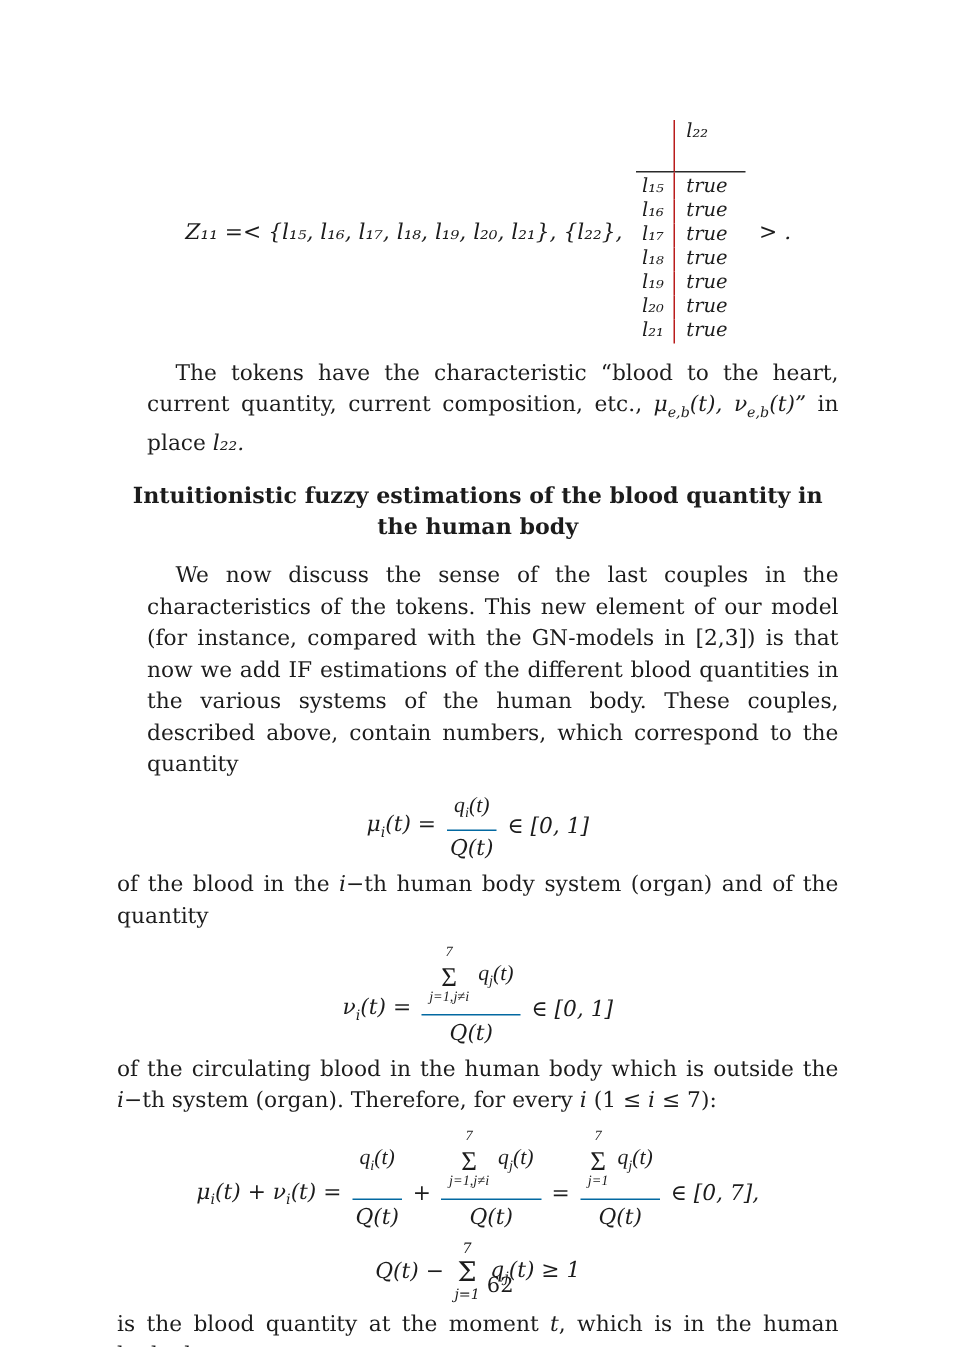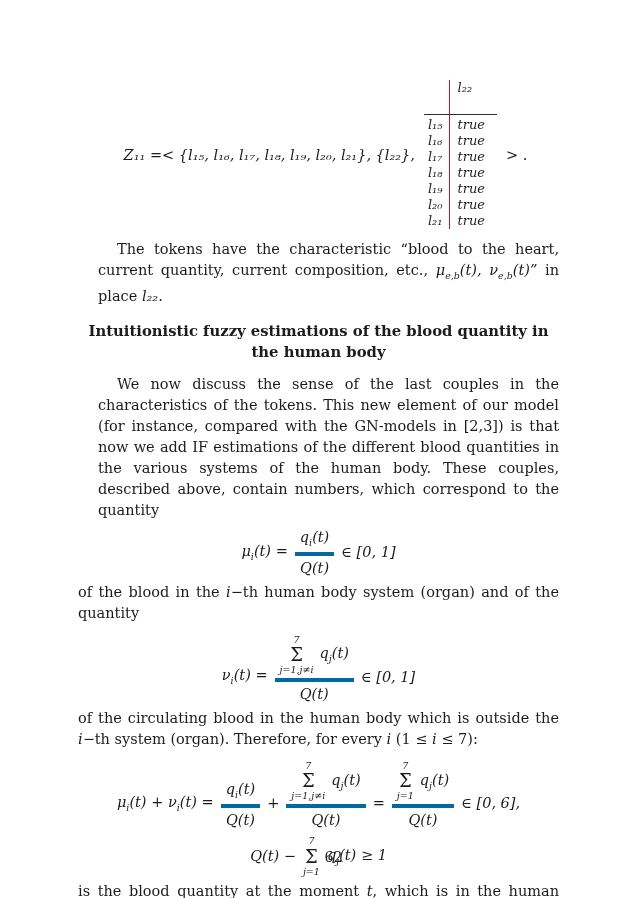--- a/index.html
+++ b/index.html
@@ -47,22 +47,22 @@
   }
 
   
   .formula {
     display: flex; justify-content: center; align-items: center;
     font-style: italic; line-height: 1.25; gap: 7px;
   }
   .sp-md  { margin: 7px 0 5px; }
   .frac { display: inline-flex; flex-direction: column; align-items: center; }
   .num {
-    display: flex; align-items: flex-end; justify-content: center;
-    border-bottom: 4px solid #0369a1; padding: 0 5px 3px;
+    display: flex; align-items: center; justify-content: center;
+    border-bottom: 1px solid #0369a1; padding: 0 5px 3px; font-family: Liberation Serif, serif;
   }
   .numrow { display: flex; align-items: center; gap: 6px; }
   .den { padding-top: 3px; }
   .tall .num { min-height: 44px; }
   .bar-align { position: relative; top: 10px; }
   .sum { display: inline-flex; flex-direction: column; align-items: center; line-height: 1; }
   .sum .lim { font-size: 9.5px; font-style: italic; }
   .sum .op { font-size: 18px; font-style: normal; padding: 2px 0 1px; }
 </style>
 </head>
@@ -166,21 +166,21 @@
           <span class="sum">
               <span class="lim">7</span>
               <span class="op">Σ</span>
               <span class="lim">j=1</span>
             </span>
           <span><span>q</span><sub>j</sub><span>(t)</span></span>
         </span>
       </span>
       <span class="den">Q(t)</span>
     </span>
-    <span class="bar-align">∈ [0, 6],</span>
+    <span class="bar-align">∈ [0, 7],</span>
   </div>
 
 
   <div class="formula sp-md">
     <span>Q(t) −</span>
     <span class="sum">
         <span class="lim">7</span>
         <span class="op">Σ</span>
         <span class="lim">j=1</span>
       </span>

